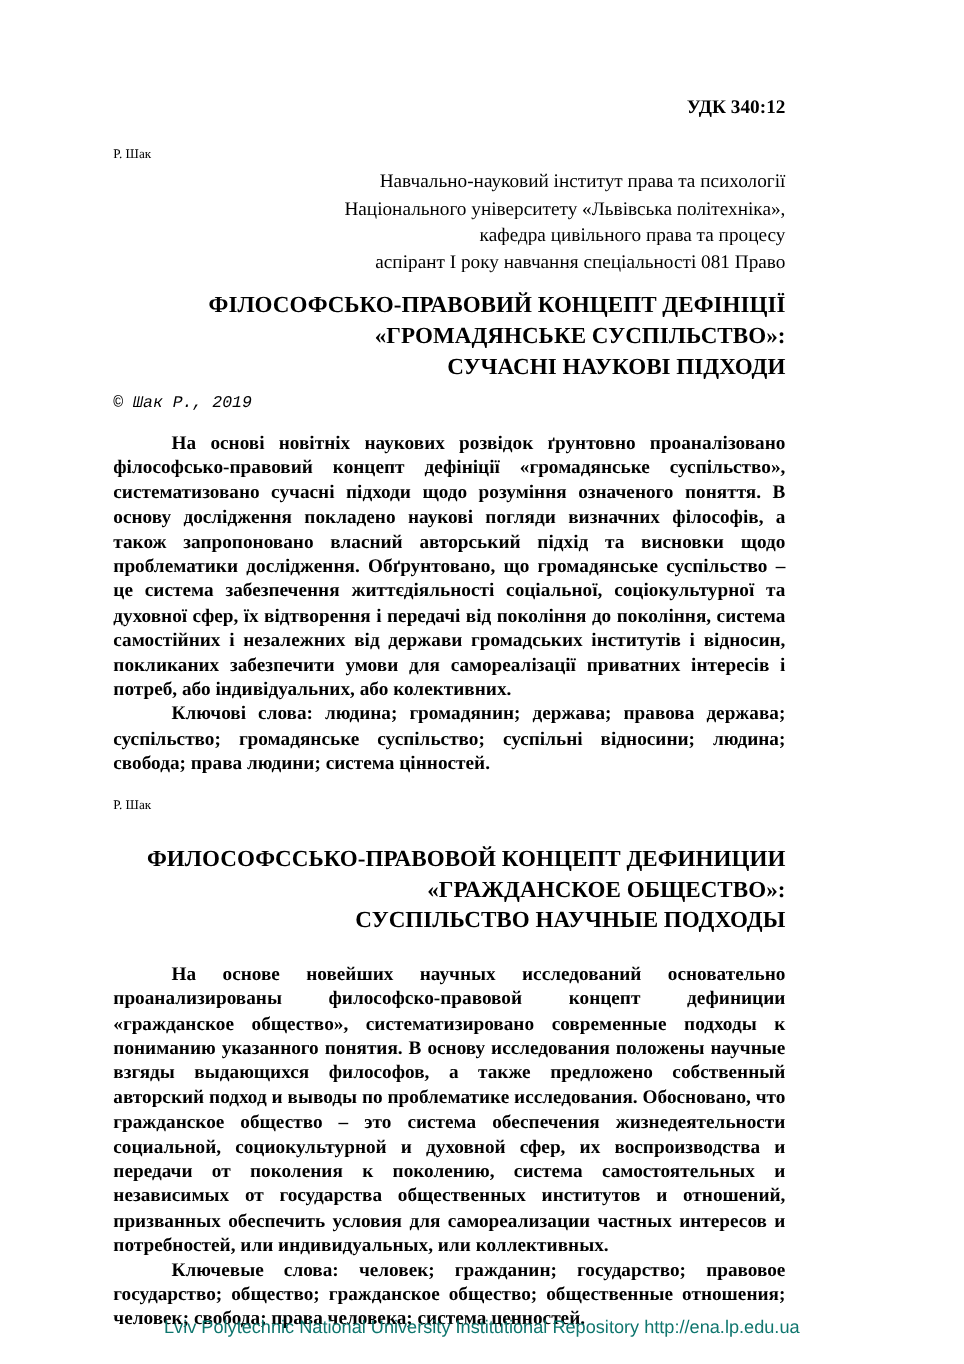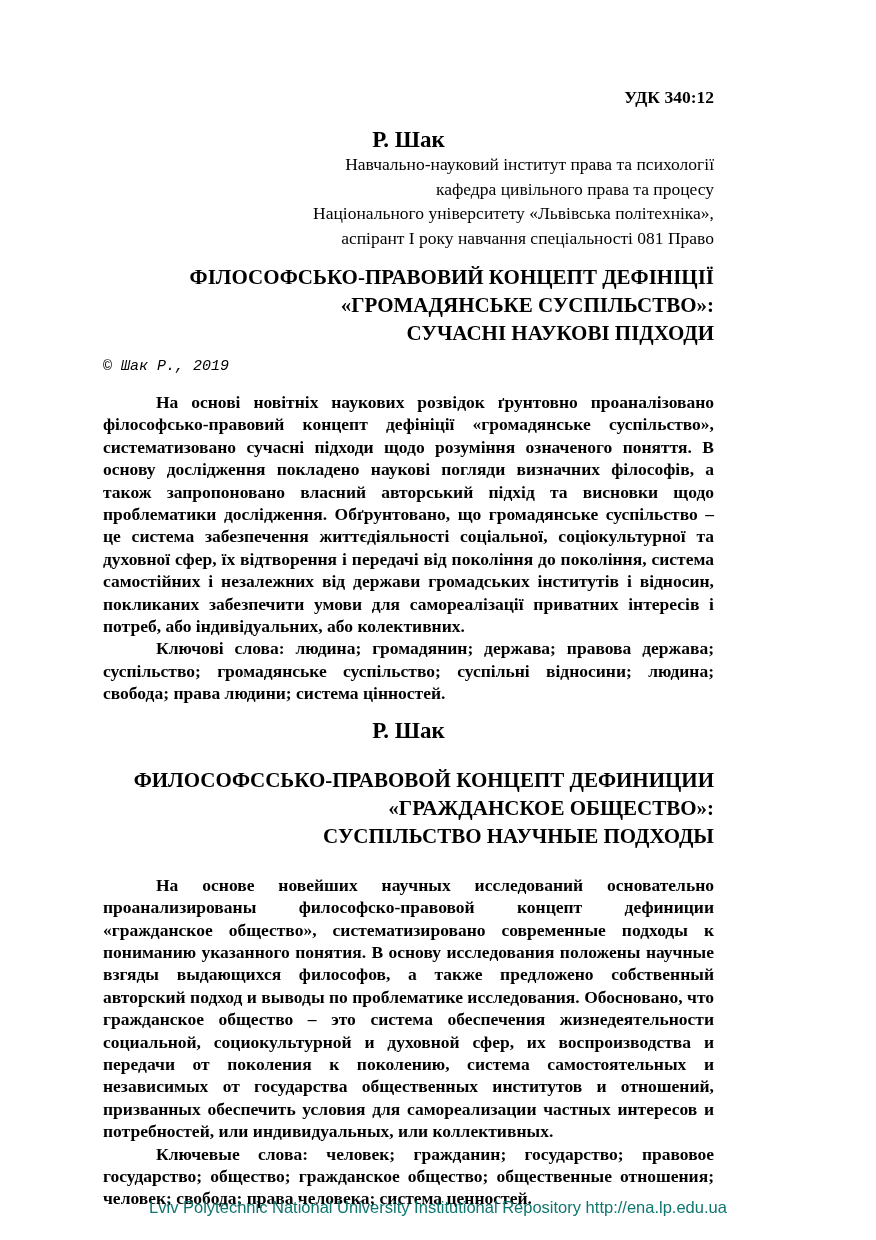--- a/index.html
+++ b/index.html
@@ -20,23 +20,23 @@
     width: 788px;
     padding: 87px 74px 0 103px;
   }
   .udc {
     font-weight: bold;
     text-align: right;
     font-size: 17.5px;
     line-height: 20px;
   }
   .author-line {
-    font-weight: bold;
-    text-align: center;
-    font-size: 23px;
+    font-weight: normal;
+    text-align: left;
+    font-size: 12px;
     line-height: 20px;
   }
   .author-uk { margin-top: 23px; }
   .author-ru { margin-top: 16px; }
   .affiliation {
     text-align: right;
     font-size: 17.5px;
     line-height: 24.5px;
     margin-top: 2px;
   }
@@ -88,22 +88,22 @@
 <body>
 
 <div class="content">
 
   <div class="udc">УДК 340:12</div>
 
   <div class="author-line author-uk">Р. Шак</div>
 
   <div class="affiliation">
     <div>Навчально-науковий інститут права та психології</div>
+    <div>Національного університету «Львівська політехніка»,</div>
     <div>кафедра цивільного права та процесу</div>
-    <div>Національного університету «Львівська політехніка»,</div>
     <div>аспірант І року навчання спеціальності 081 Право</div>
   </div>
 
   <h1 class="title title-uk">
     <span>ФІЛОСОФСЬКО-ПРАВОВИЙ КОНЦЕПТ ДЕФІНІЦІЇ</span><br>
     <span>«ГРОМАДЯНСЬКЕ СУСПІЛЬСТВО»:</span><br>
     <span>СУЧАСНІ НАУКОВІ ПІДХОДИ</span>
   </h1>
 
   <div class="copyright">© Шак Р., 2019</div>

